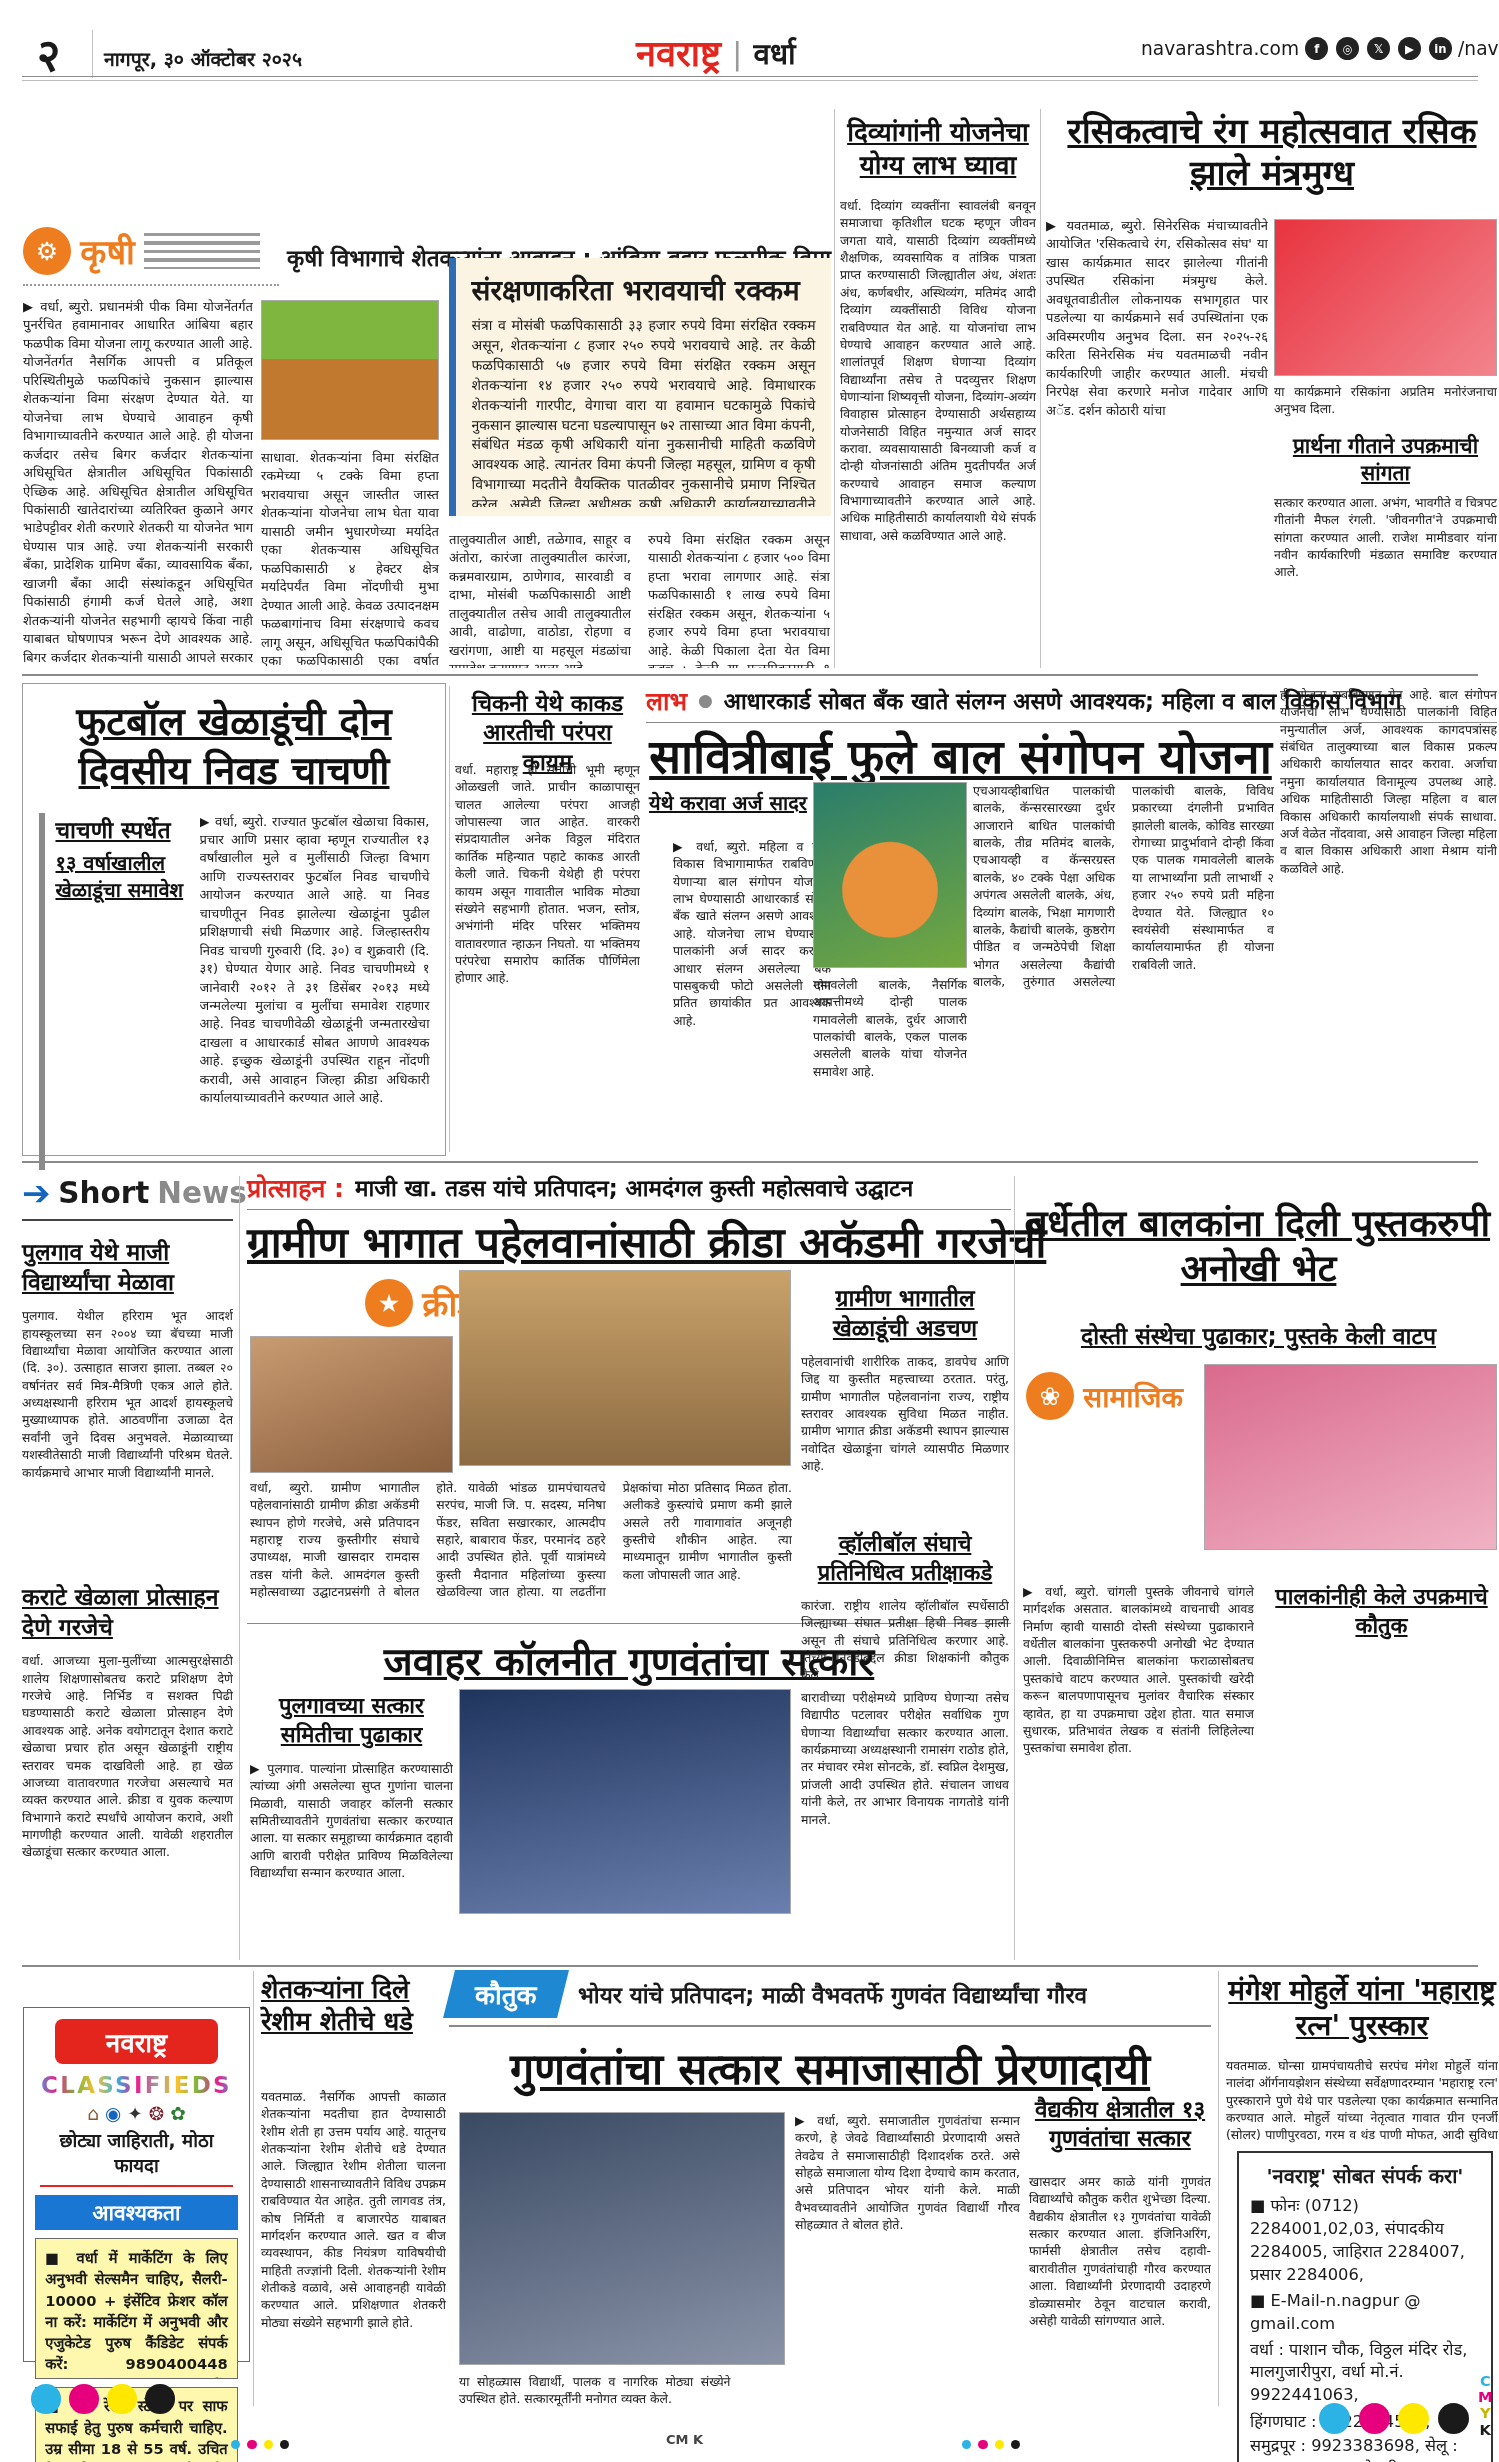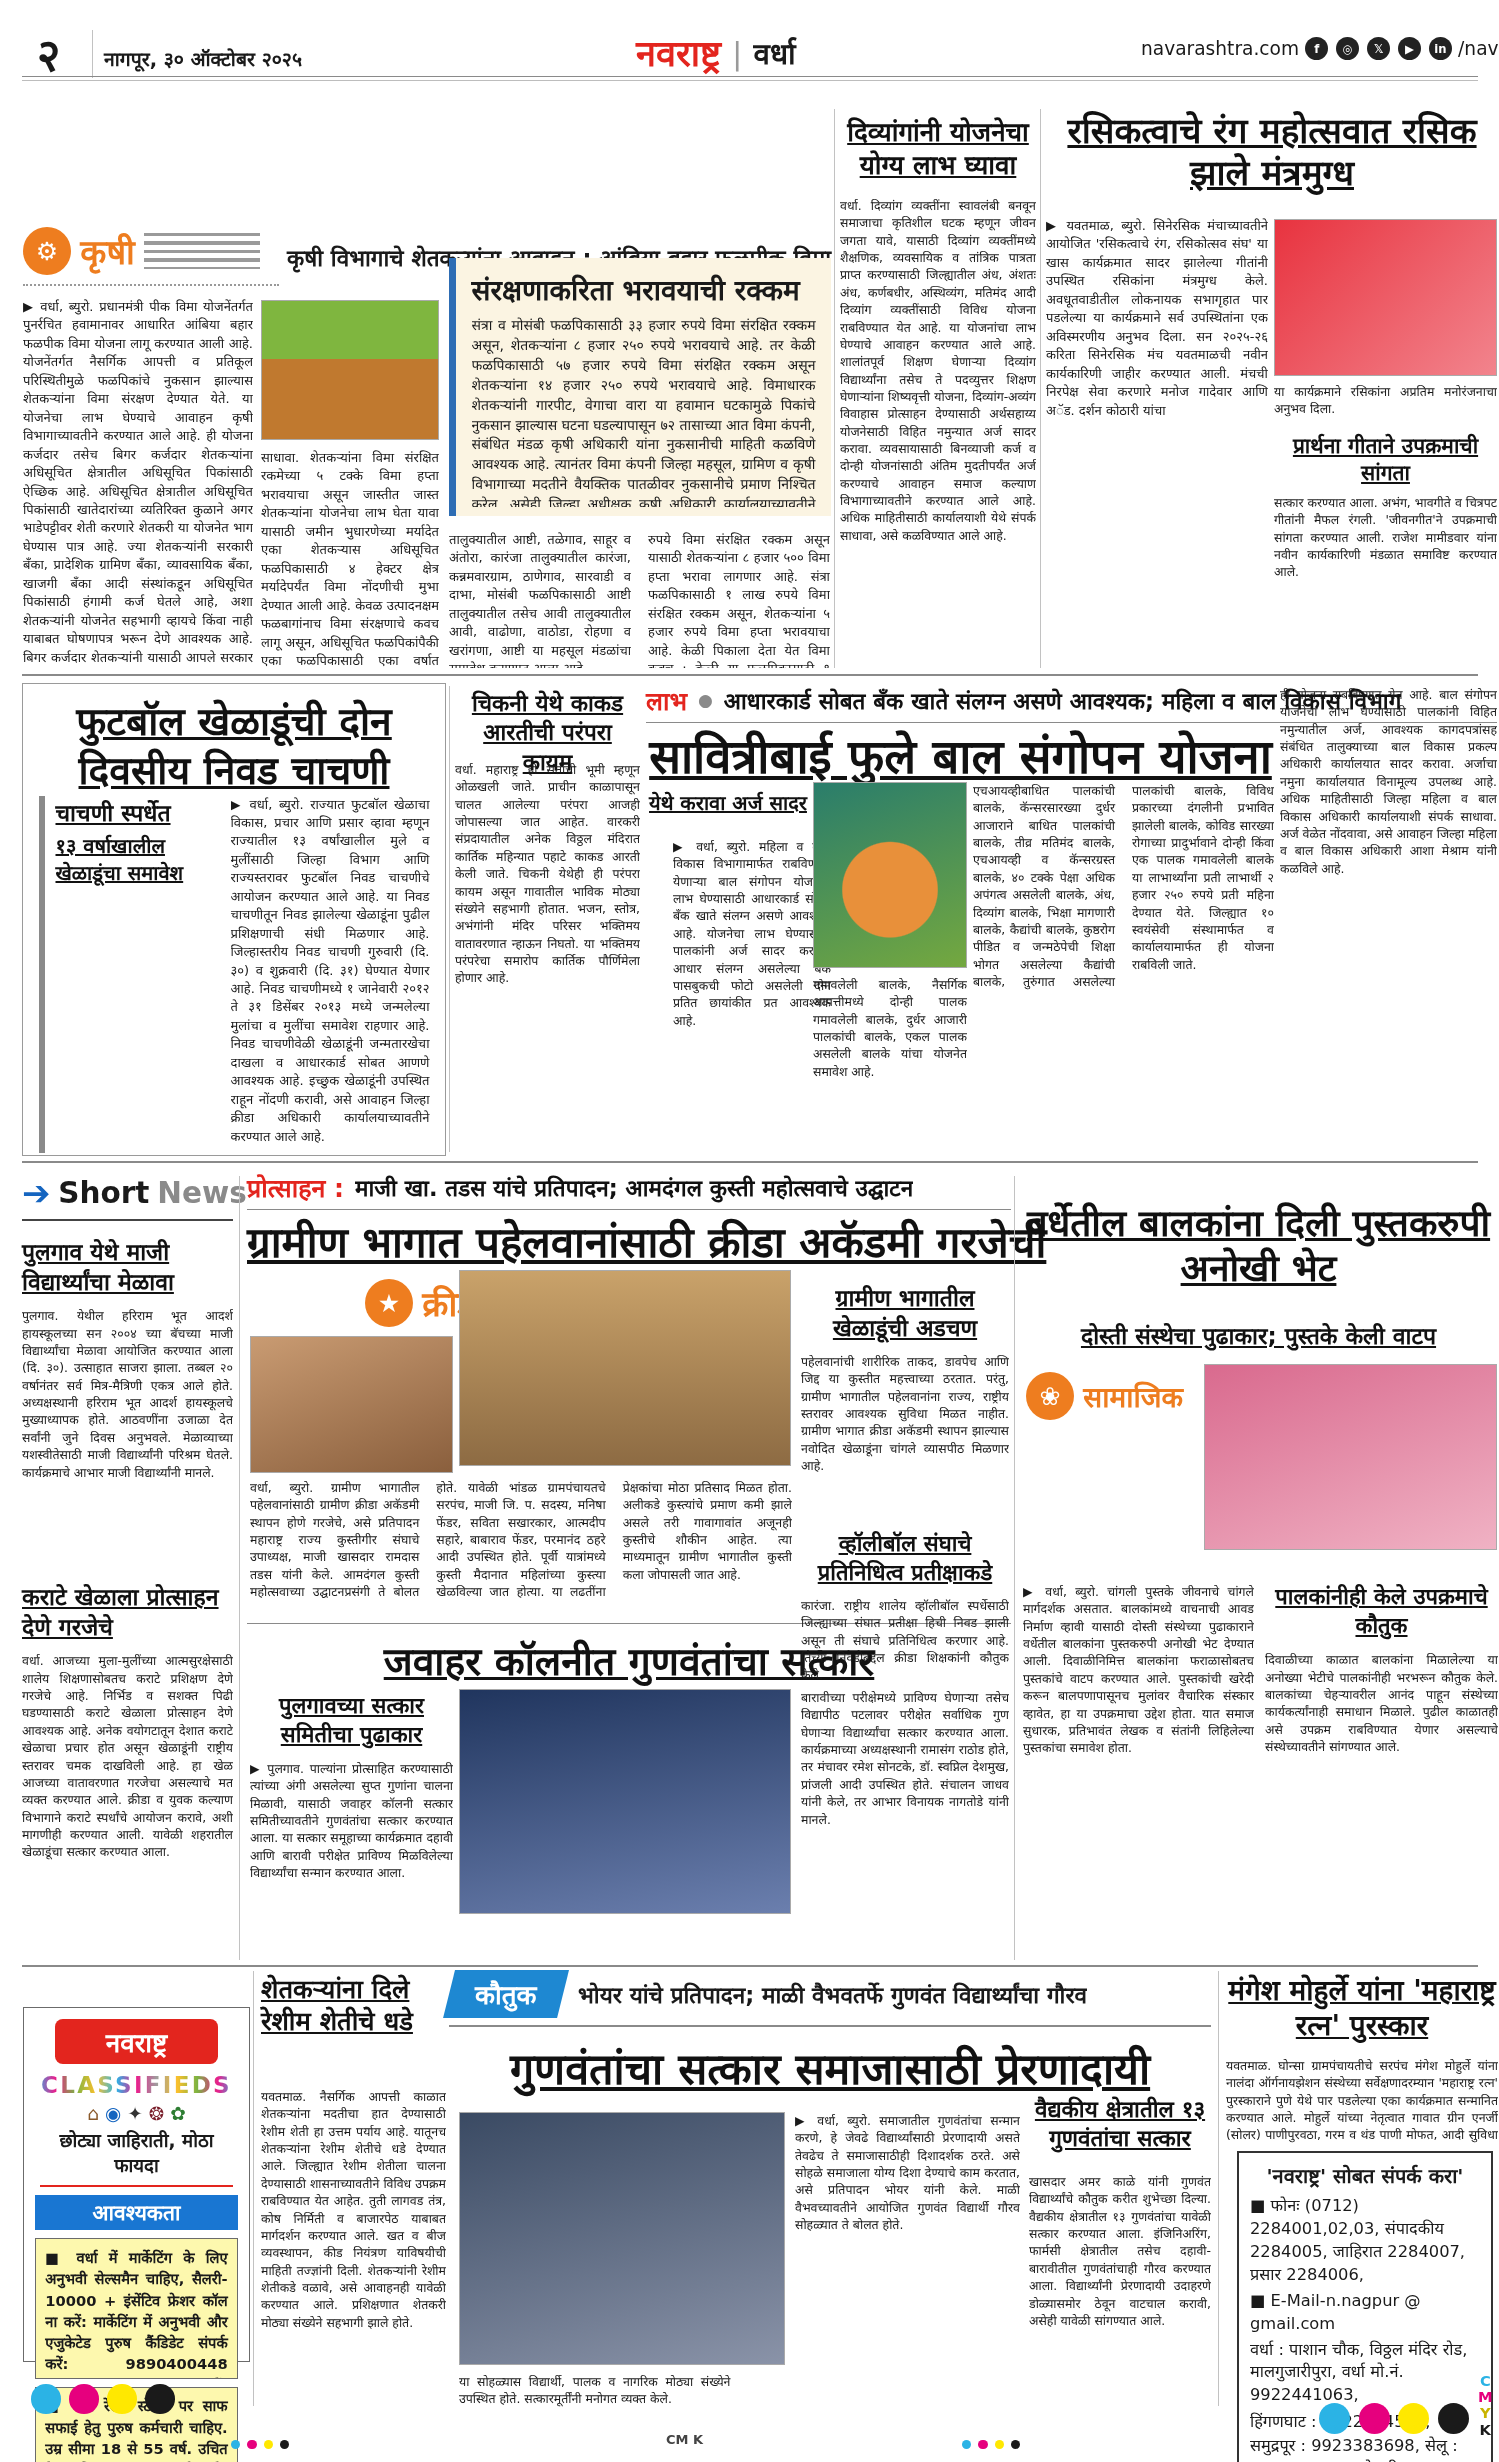--- a/index.html
+++ b/index.html
@@ -98,21 +98,21 @@
   <div class="abs body-txt" style="left:1046px;top:217px;width:222px;height:450px;">▶ यवतमाळ, ब्युरो. सिनेरसिक मंचाच्यावतीने आयोजित 'रसिकत्वाचे रंग, रसिकोत्सव संघ' या खास कार्यक्रमात सादर झालेल्या गीतांनी उपस्थित रसिकांना मंत्रमुग्ध केले. अवधूतवाडीतील लोकनायक सभागृहात पार पडलेल्या या कार्यक्रमाने सर्व उपस्थितांना एक अविस्मरणीय अनुभव दिला. सन २०२५-२६ करिता सिनेरसिक मंच यवतमाळची नवीन कार्यकारिणी जाहीर करण्यात आली. मंचची निरपेक्ष सेवा करणारे मनोज गादेवार आणि अॅड. दर्शन कोठारी यांचा</div>
   <div class="abs photo" style="left:1274px;top:219px;width:223px;height:157px;background:linear-gradient(135deg,#e8333f,#f2848d);"></div>
   <div class="abs body-sm" style="left:1274px;top:383px;width:223px;height:45px;">या कार्यक्रमाने रसिकांना अप्रतिम मनोरंजनाचा अनुभव दिला.</div>
   <div class="abs center hl" style="left:1274px;top:433px;width:223px;font-size:21px;line-height:1.3;">प्रार्थना गीताने उपक्रमाची सांगता</div>
   <div class="abs body-sm" style="left:1274px;top:494px;width:223px;height:174px;">सत्कार करण्यात आला. अभंग, भावगीते व चित्रपट गीतांनी मैफल रंगली. 'जीवनगीत'ने उपक्रमाची सांगता करण्यात आली. राजेश मामीडवार यांना नवीन कार्यकारिणी मंडळात समाविष्ट करण्यात आले.</div>
 
   <div class="abs rule" style="left:22px;top:674px;width:1456px;height:1.6px;"></div>
 
   <div class="abs" style="left:22px;top:683px;width:424px;height:473px;border:1.6px solid #9a9a9a;padding:14px 15.5px;">
     <div class="center hl" style="font-size:39px;line-height:1.25;">फुटबॉल खेळाडूंची दोन दिवसीय निवड चाचणी</div>
-    <div style="display:flex;gap:35px;">
+    <div style="display:flex;gap:4px;margin-top:17px;">
       <div style="border-left:6.2px solid #8a8a8a;padding-left:11px;width:140px;flex:0 0 auto;">
         <div class="hl" style="font-size:23px;">चाचणी स्पर्धेत</div>
         <div class="hl" style="font-size:20px;margin-top:4.7px;">१३ वर्षाखालील खेळाडूंचा समावेश</div>
       </div>
       <div class="body-txt" style="width:233px;height:357px;">▶ वर्धा, ब्युरो. राज्यात फुटबॉल खेळाचा विकास, प्रचार आणि प्रसार व्हावा म्हणून राज्यातील १३ वर्षांखालील मुले व मुलींसाठी जिल्हा विभाग आणि राज्यस्तरावर फुटबॉल निवड चाचणीचे आयोजन करण्यात आले आहे. या निवड चाचणीतून निवड झालेल्या खेळाडूंना पुढील प्रशिक्षणाची संधी मिळणार आहे. जिल्हास्तरीय निवड चाचणी गुरुवारी (दि. ३०) व शुक्रवारी (दि. ३१) घेण्यात येणार आहे. निवड चाचणीमध्ये १ जानेवारी २०१२ ते ३१ डिसेंबर २०१३ मध्ये जन्मलेल्या मुलांचा व मुलींचा समावेश राहणार आहे. निवड चाचणीवेळी खेळाडूंनी जन्मतारखेचा दाखला व आधारकार्ड सोबत आणणे आवश्यक आहे. इच्छुक खेळाडूंनी उपस्थित राहून नोंदणी करावी, असे आवाहन जिल्हा क्रीडा अधिकारी कार्यालयाच्यावतीने करण्यात आले आहे.</div>
     </div>
   </div>
 
   <div class="abs vrule" style="left:449px;top:686px;height:466px;"></div>
   <div class="abs center hl" style="left:455px;top:689px;width:185px;font-size:22.5px;line-height:1.3;">चिकनी येथे काकड आरतीची परंपरा कायम</div>
@@ -182,21 +182,20 @@
   <div class="abs center hl" style="left:1020px;top:1201px;width:477px;font-size:37px;line-height:1.22;">वर्धेतील बालकांना दिली पुस्तकरुपी अनोखी भेट</div>
   <div class="abs center hl" style="left:1020px;top:1319px;width:477px;font-size:23px;">दोस्ती संस्थेचा पुढाकार; पुस्तके केली वाटप</div>
   <div class="abs badge-row" style="left:1026px;top:1372px;width:171px;">
     <div class="badge-ic">❀</div>
     <div class="badge-label" style="font-size:28px;">सामाजिक</div>
   </div>
   <div class="abs photo" style="left:1204px;top:1364px;width:293px;height:186px;background:linear-gradient(160deg,#d96a8e,#f0b2c4);"></div>
   <div class="abs body-sm" style="left:1023px;top:1583px;width:231px;height:372px;">▶ वर्धा, ब्युरो. चांगली पुस्तके जीवनाचे चांगले मार्गदर्शक असतात. बालकांमध्ये वाचनाची आवड निर्माण व्हावी यासाठी दोस्ती संस्थेच्या पुढाकाराने वर्धेतील बालकांना पुस्तकरुपी अनोखी भेट देण्यात आली. दिवाळीनिमित्त बालकांना फराळासोबतच पुस्तकांचे वाटप करण्यात आले. पुस्तकांची खरेदी करून बालपणापासूनच मुलांवर वैचारिक संस्कार व्हावेत, हा या उपक्रमाचा उद्देश होता. यात समाज सुधारक, प्रतिभावंत लेखक व संतांनी लिहिलेल्या पुस्तकांचा समावेश होता.</div>
   <div class="abs" style="left:1265px;top:1583px;width:233px;height:372px;">
     <div class="center hl" style="font-size:22px;line-height:1.3;">पालकांनीही केले उपक्रमाचे कौतुक</div>
-    <div class="body-sm" style="margin-top:11px;height:295px;">दिवाळीच्या काळात बालकांना मिळालेल्या या अनोख्या भेटीचे पालकांनीही भरभरून कौतुक केले. बालकांच्या चेहऱ्यावरील आनंद पाहून संस्थेच्या कार्यकर्त्यांनाही समाधान मिळाले. पुढील काळातही असे उपक्रम राबविण्यात येणार असल्याचे संस्थेच्यावतीने सांगण्यात आले.</div>
   </div>
 
   <div class="abs rule" style="left:22px;top:1965px;width:1456px;height:1.6px;"></div>
 
   <div class="abs" style="left:23px;top:2007px;width:227px;height:355px;border:1.6px solid #6b6b6b;padding:11px;text-align:center;">
     <div style="background:#e3251e;color:#fff;font-size:26px;font-weight:800;border-radius:7.8px;padding:4.7px 0;width:163px;margin:0 auto;">नवराष्ट्र</div>
     <div class="rainbow" style="margin-top:7.8px;">CLASSIFIEDS</div>
     <div style="margin-top:4.7px;font-size:18.6px;">
       <span style="color:#8a5a2b;">⌂</span>
       <span style="color:#1565c0;">◉</span>

